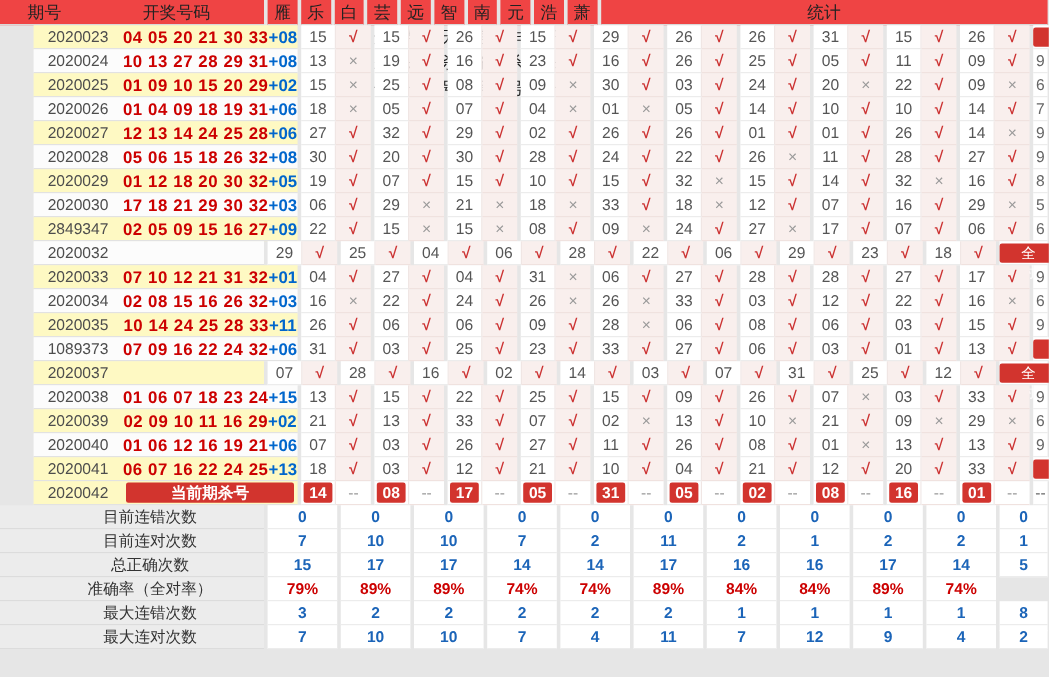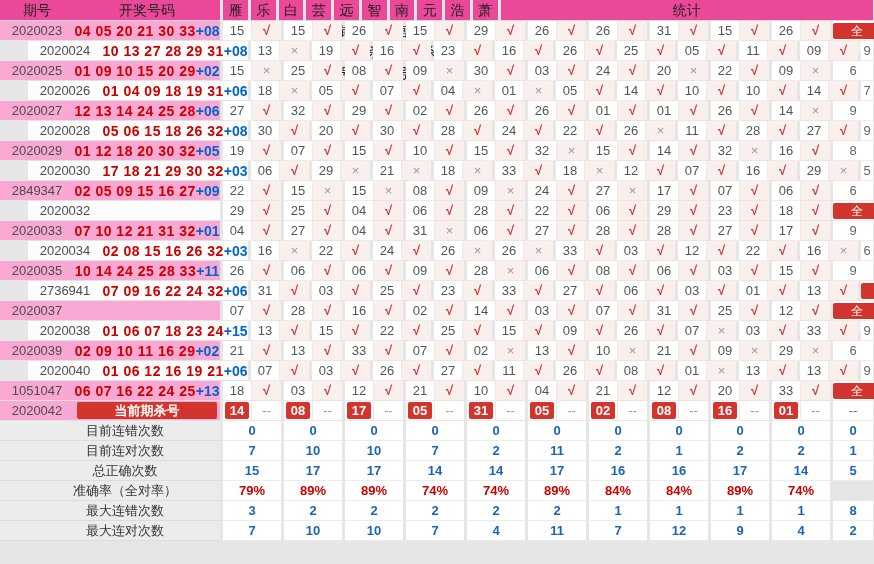--- a/index.html
+++ b/index.html
@@ -10,24 +10,24 @@
   body{margin:0;background:#e6e6e6;font-family:"Liberation Sans","DejaVu Sans",sans-serif;}
   .table{width:873px;}
   .row{display:flex;height:20px;}
   .row.header{height:21px;}
   
   .lblock{width:220px;display:flex;border-bottom:1px solid #e2e2e2;}
   .pcell{width:74px;text-align:center;font-size:13px;color:#4d4d4d;line-height:20px;}
   .dcell{width:146px;text-align:center;line-height:20px;white-space:nowrap;}
   .dmain{color:var(--numred);font-weight:bold;font-size:14px;letter-spacing:0.5px;}
   .dbonus{color:var(--bonusblue);font-weight:bold;font-size:14px;}
-  .row.stripe .lblock{background:#f9a8d4;}
+  .row.stripe .lblock{background:#fef9c3;margin-left:28px;}
   .row.plain .lblock{background:#fcfcfc;margin-left:28px;}
   
-  .header .lblock,.header .ecol,.header .scol{background:#ec4899;border-bottom:1px solid #d9d9d9;}
+  .header .lblock,.header .ecol,.header .scol{background:#ef4444;border-bottom:1px solid #d9d9d9;}
   .header .hname{width:100%;text-align:center;font-size:14px;color:#222;line-height:21px;}
   .header .pcell,.header .dcell{font-size:14px;color:#222;}
   
   .ecol{width:58px;margin-left:3px;display:flex;}
   .num{width:29px;background:#ffffff;border-bottom:1px solid #ececec;border-right:1px solid #f0e6e4;
        text-align:center;font-size:13px;color:#555;line-height:19px;}
   .mark{width:29px;background:#f9efed;border-bottom:1px solid #f0e2df;text-align:center;
         font-size:13px;line-height:19px;}
   .mark.ok{color:var(--checkred);font-weight:bold;}
   .mark.bad{color:var(--crossgray);}
@@ -698,21 +698,21 @@
         <div class="mark ok">√</div>
       </div>
       <div class="ecol">
         <div class="num">15</div>
         <div class="mark ok">√</div>
       </div>
       <div class="scol">9</div>
     </div>
     <div class="row plain">
       <div class="lblock">
-        <div class="pcell">2736941</div>
+        <div class="pcell">1089373</div>
         <div class="dcell"><span class="dmain">07 09 16 22 24 32</span><span class="dbonus">+06</span></div>
       </div>
       <div class="ecol">
         <div class="num">31</div>
         <div class="mark ok">√</div>
       </div>
       <div class="ecol">
         <div class="num">03</div>
         <div class="mark ok">√</div>
       </div>
@@ -932,21 +932,21 @@
         <div class="mark ok">√</div>
       </div>
       <div class="ecol">
         <div class="num">13</div>
         <div class="mark ok">√</div>
       </div>
       <div class="scol">9</div>
     </div>
     <div class="row stripe">
       <div class="lblock">
-        <div class="pcell">1051047</div>
+        <div class="pcell">2020041</div>
         <div class="dcell"><span class="dmain">06 07 16 22 24 25</span><span class="dbonus">+13</span></div>
       </div>
       <div class="ecol">
         <div class="num">18</div>
         <div class="mark ok">√</div>
       </div>
       <div class="ecol">
         <div class="num">03</div>
         <div class="mark ok">√</div>
       </div>

